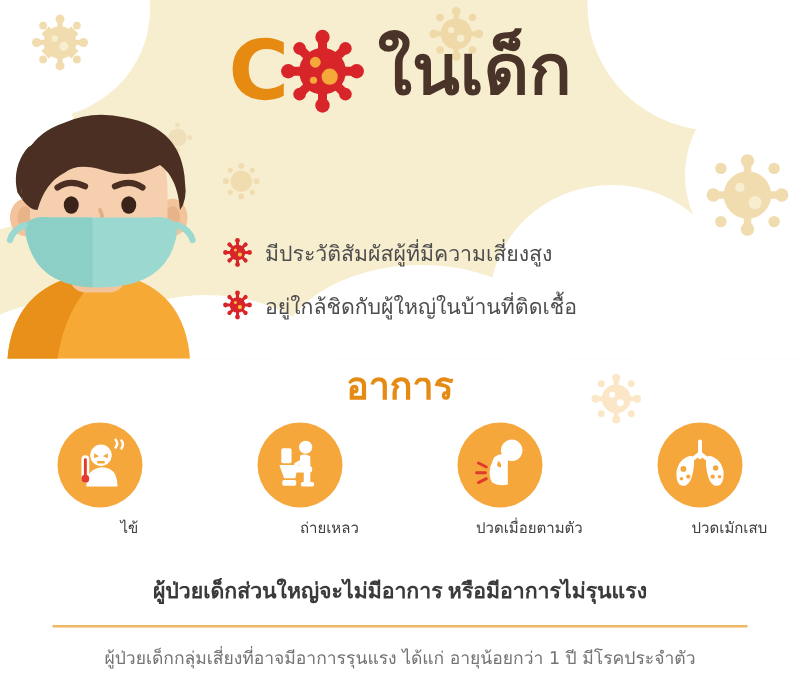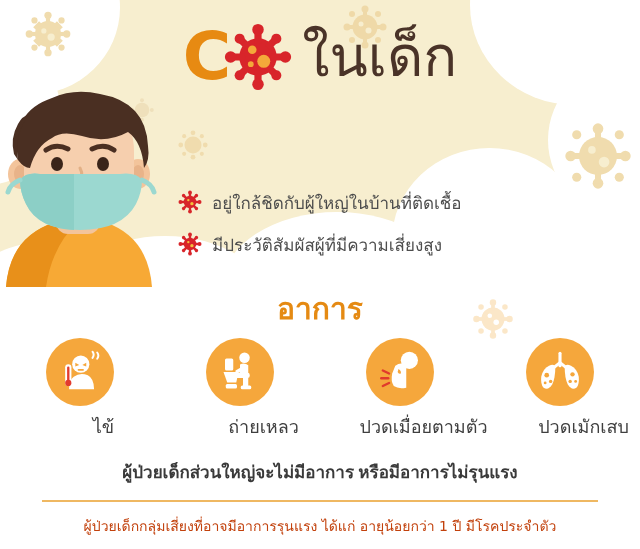--- a/index.html
+++ b/index.html
@@ -48,21 +48,21 @@
     font-family:"DejaVu Sans", sans-serif;
     line-height:1; letter-spacing:-1px;
   }
   .title-virus { margin:0 -6px 0 -8px; }
   .title-rest {
     font-size:62px; font-weight:bold; color:#e78a12;
     font-family:"DejaVu Sans", sans-serif;
     line-height:1; letter-spacing:0px;
   }
   .title-thai {
-    font-size:56px; font-weight:normal; color:#4a3328;
+    font-size:56px; font-weight:bold; color:#4a3328;
     font-family:"DejaVu Sans", sans-serif;
     line-height:1; margin-left:14px;
   }
 
   
   .child { position:absolute; left:-4px; top:88px; width:190px; height:199px; z-index:5; }
 
   
   .subhead {
     position:absolute; left:200px; top:133px; z-index:7;
@@ -95,37 +95,37 @@
   .sym-item {
     width:124px; display:flex; flex-direction:column;
     align-items:center; gap:6px;
   }
   .sym-circle {
     width:68px; height:68px; border-radius:50%;
     background:#f5a73c; position:relative;
     display:flex; align-items:center; justify-content:center;
   }
   .sym-label {
-    font-size:18px; color:#3f3f3f;
+    font-size:12px; color:#3f3f3f;
     font-family:Liberation Sans, sans-serif; white-space:nowrap;margin-left:47px;
   }
 
   
   .note-strong {
     position:absolute; left:0; top:458px; width:640px; text-align:center;
     font-size:17px; font-weight:bold; color:#3a3a3a;
     font-family:Liberation Serif, serif; z-index:6;
   }
   .divider {
     position:absolute; left:42px; top:500px; width:556px; height:2px;
     background:#eeb košer; background:#efb862; z-index:6;
   }
   .note-small {
     position:absolute; left:0; top:515px; width:640px; text-align:center;
-    font-size:14px; color:#c2410c;
+    font-size:14px; color:#737373;
     font-family:"DejaVu Sans", sans-serif; z-index:6;
   }
 </style>
 </head>
 <body>
 
 <div id="infographic">
 
   <div class="cream-band">
     <div class="blob b1"></div>
@@ -322,21 +322,21 @@
               <circle cx="12" cy="50" r="7"></circle>
             <rect x="68" y="45" width="22" height="10" rx="3"></rect>
               <circle cx="88" cy="50" r="7"></circle>
           </g>
         </g>
         <g fill="#f4c13a">
             <circle cx="43" cy="42" r="5"></circle>
             <circle cx="58" cy="57" r="7"></circle>
           </g>
       </svg>
-      <span class="bullet-text">อยู่ใกล้ชิดกับผู้ใหญ่ในบ้านที่ติดเชื้อ</span>
+      <span class="bullet-text">มีประวัติสัมผัสผู้ที่มีความเสี่ยงสูง</span>
     </div>
     <div class="bullet-row">
       <svg width="24" height="24" viewBox="0 0 100 100">
         <g fill="#d8252a">
           <circle cx="50" cy="50" r="26"></circle>
           <rect x="45" y="8" width="10" height="24" rx="3"></rect>
             <circle cx="50" cy="10" r="8"></circle>
           <rect x="45" y="68" width="10" height="24" rx="3"></rect>
             <circle cx="50" cy="90" r="8"></circle>
           <rect x="8" y="45" width="24" height="10" rx="3"></rect>
@@ -352,21 +352,21 @@
               <circle cx="12" cy="50" r="7"></circle>
             <rect x="68" y="45" width="22" height="10" rx="3"></rect>
               <circle cx="88" cy="50" r="7"></circle>
           </g>
         </g>
         <g fill="#f4c13a">
             <circle cx="43" cy="42" r="5"></circle>
             <circle cx="58" cy="57" r="7"></circle>
           </g>
       </svg>
-      <span class="bullet-text">มีประวัติสัมผัสผู้ที่มีความเสี่ยงสูง</span>
+      <span class="bullet-text">อยู่ใกล้ชิดกับผู้ใหญ่ในบ้านที่ติดเชื้อ</span>
     </div>
   </div>
 
   <div class="sym-heading">อาการ</div>
 
   <svg class="sym-watermark" width="46" height="46" viewBox="0 0 100 100">
     <g fill="#fbe7c8">
       <circle cx="50" cy="50" r="25"></circle>
       <circle cx="50" cy="14" r="7"></circle>
         <rect x="46" y="14" width="8" height="18"></rect>

